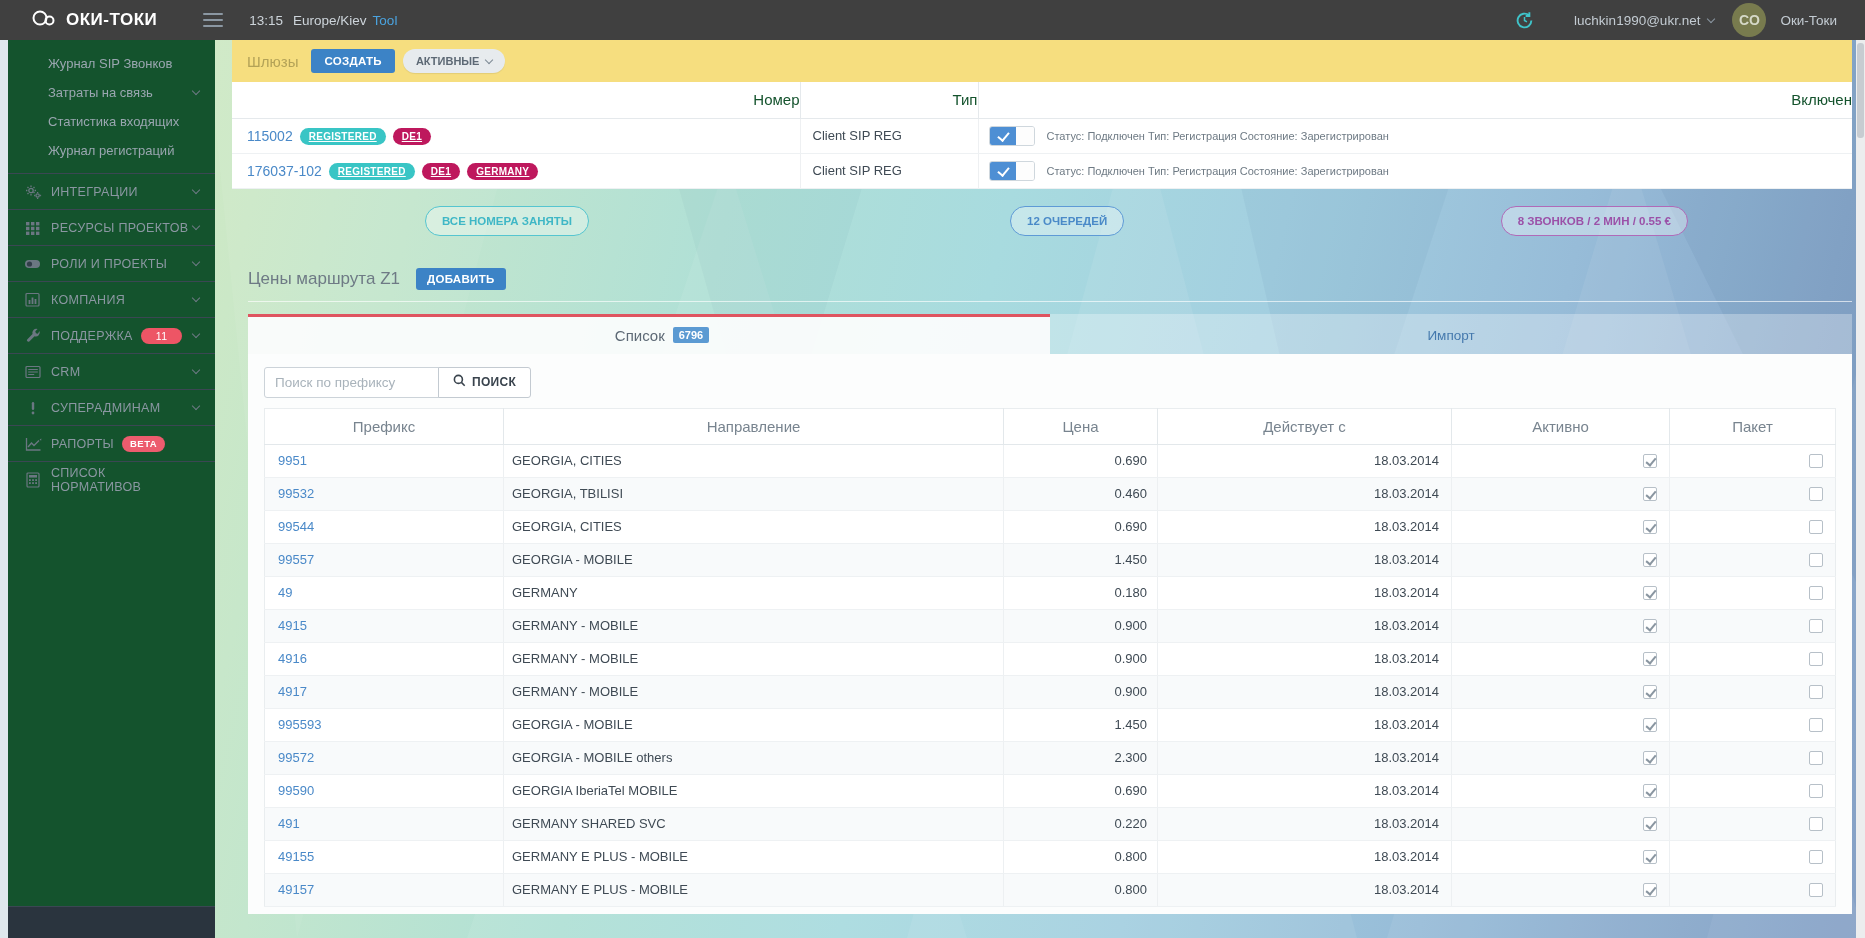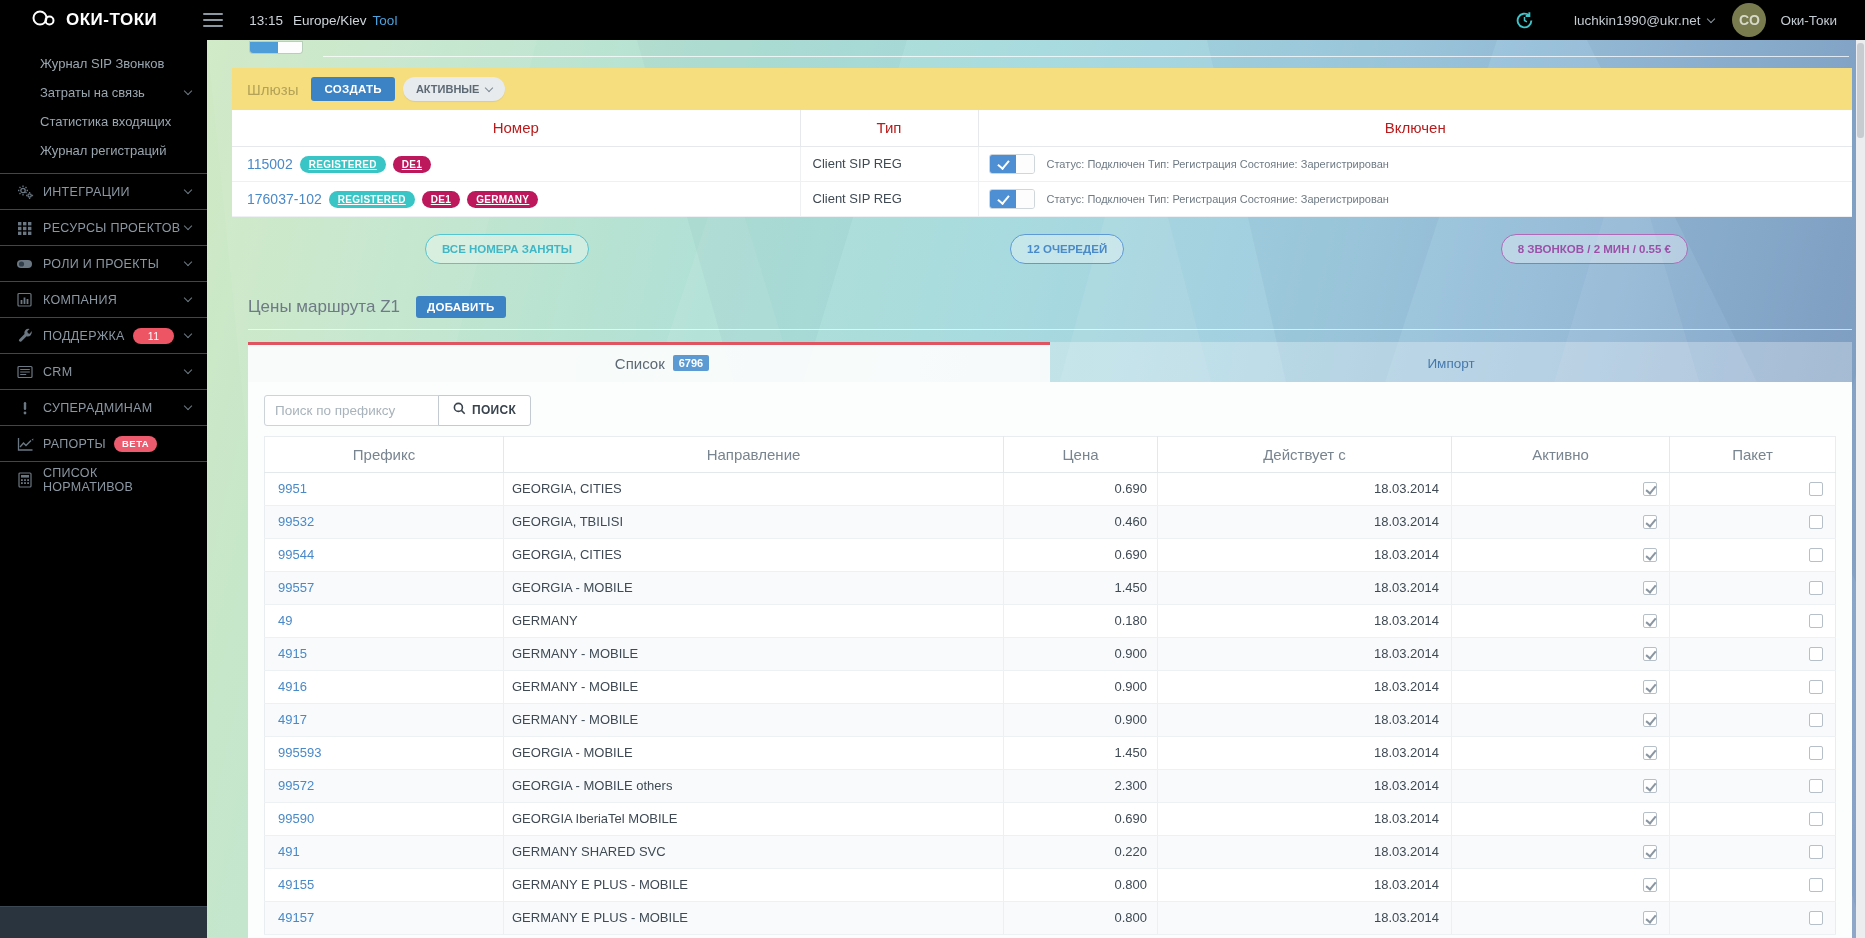--- a/index.html
+++ b/index.html
@@ -1,40 +1,40 @@
 <!DOCTYPE html>
 <html><head>
 <meta charset="utf-8">
 <style>
   * { box-sizing: border-box; margin: 0; padding: 0; }
   html,body { width:1865px; height:938px; overflow:hidden; }
   body { font-family:"Liberation Sans","DejaVu Sans",sans-serif; position:relative; background:#dfe7ec; }
 
   
-  .topbar { position:absolute; top:0; left:0; right:0; height:40px; background:#000000;
+  .topbar { position:absolute; top:0; left:0; right:0; height:40px; background:#404040;
             display:flex; align-items:center; z-index:30; }
   .logo { display:flex; align-items:center; margin-left:30px; cursor:pointer; }
   .logo-text { color:#fff; font-size:17px; font-weight:bold; letter-spacing:.5px; margin-left:8px; }
   .hamburger { margin-left:46px; width:20px; cursor:pointer; }
   .hamburger span { display:block; height:2px; background:#8b97a2; margin:4px 0; border-radius:1px; }
   .tb-time { color:#cdd4da; font-size:13.5px; margin-left:26px; }
   .tb-tz { color:#cdd4da; font-size:13.5px; margin-left:10px; }
   .tb-tool { color:#4aa3df; font-size:13.5px; margin-left:6px; cursor:pointer; }
   .tb-spacer { flex:1; }
   .tb-refresh { margin-right:40px; cursor:pointer; display:flex; }
   .tb-email { color:#c3cbd2; font-size:13.5px; cursor:pointer; display:flex; align-items:center; }
   .chev { display:inline-block; width:6px; height:6px; border-right:1.5px solid #8b97a2;
           border-bottom:1.5px solid #8b97a2; transform:rotate(45deg); margin-left:8px; margin-top:-3px; }
   .avatar { width:34px; height:34px; border-radius:50%; background:#787b4e; color:#d6d9c8;
             font-size:14px; font-weight:bold; display:flex; align-items:center; justify-content:center;
             margin:0 14px 0 18px; cursor:pointer; }
   .tb-account { color:#c3cbd2; font-size:13.5px; margin-right:28px; }
 
   
-  .sidebar { position:absolute; top:40px; left:0; bottom:0; width:207px; background:#000000; z-index:20; }
+  .sidebar { position:absolute; top:40px; left:8px; bottom:0; width:207px; background:#14532d; z-index:20; }
   .side-sub { padding:9px 0 8px 0; }
   .side-sub-item { height:29px; display:flex; align-items:center; padding-left:40px; padding-right:16px;
                    color:#9aa6b0; font-size:13px; cursor:pointer; }
   .side-sub-item .chev { border-color:#6e7a85; margin-left:auto; }
   .side-section { height:36px; display:flex; align-items:center; padding:0 16px 0 15px;
                   border-top:1px solid #3b4753; color:#8b97a2; font-size:12.5px; letter-spacing:.3px;
                   cursor:pointer; }
   .side-section .s-icon { width:20px; display:flex; justify-content:center; }
   .side-section .s-label { margin-left:8px; }
   .side-section .chev { border-color:#6e7a85; margin-left:auto; }
@@ -53,31 +53,31 @@
   .frag { position:absolute; top:2px; left:43px; width:52px; height:11px; display:flex;
           border-radius:0 0 3px 3px; overflow:hidden; box-shadow:0 0 0 1px rgba(120,130,140,.25); }
   .frag .b { width:28px; background:#4e9cd8; }
   .frag .w { flex:1; background:#fdfdfd; }
   .scrolltrack { position:absolute; top:0; right:0; bottom:0; width:9px; background:#ecedee; }
   .scrollthumb { position:absolute; top:3px; right:1px; width:7px; height:95px; background:#c7ccd1; border-radius:3px; }
 
   .col { position:absolute; left:25px; right:13px; top:0; bottom:0; }
 
   
-  .gw-bar { margin-top:28px; height:42px; background:#f6de7f; display:flex; align-items:center; padding-left:15px; }
+  .gw-bar { height:42px; background:#f6de7f; display:flex; align-items:center; padding-left:15px; }
   .gw-title { color:#b3a257; font-size:15px; }
   .btn-blue { background:#3c83c6; color:#fff; font-size:11.5px; font-weight:bold; border:none;
               border-radius:3px; padding:6px 13px; margin-left:13px; cursor:pointer; letter-spacing:.3px; }
   .btn-filter { background:#e7ebee; color:#5d6975; font-size:11px; font-weight:bold; border:none;
                 border-radius:13px; padding:6px 13px; margin-left:8px; cursor:pointer; display:flex;
                 align-items:center; box-shadow:0 1px 1px rgba(0,0,0,.08); }
   .btn-filter .chev { border-color:#7d8994; margin-left:7px; }
   table { border-collapse:collapse; width:100%; }
   .gw-table { background:#fff; }
-  .gw-table th { height:36px; font-weight:normal; font-size:15px; color:#b91c1c; text-align:center;
+  .gw-table th { height:36px; font-weight:normal; font-size:15px; color:#14532d; text-align:right;
                  border-right:1px solid #e5e9ec; border-bottom:1px solid #e5e9ec; }
   .gw-table th:last-child { border-right:none; }
   .gw-table td { height:35px; border-right:1px solid #eef0f2; border-bottom:1px solid #eef1f3; }
   .gw-table td:last-child { border-right:none; }
   .gw-num { padding-left:15px; }
   .gw-num a { color:#4a89c8; font-size:14px; text-decoration:none; cursor:pointer; }
   .badge { display:inline-block; color:#fff; font-size:10px; font-weight:bold; border-radius:10px;
            padding:3px 9px; margin-left:7px; letter-spacing:.3px; vertical-align:1px;text-decoration:underline; }
   .badge.teal { background:#39c5c5; }
   .badge.blue { background:#be185d; }

